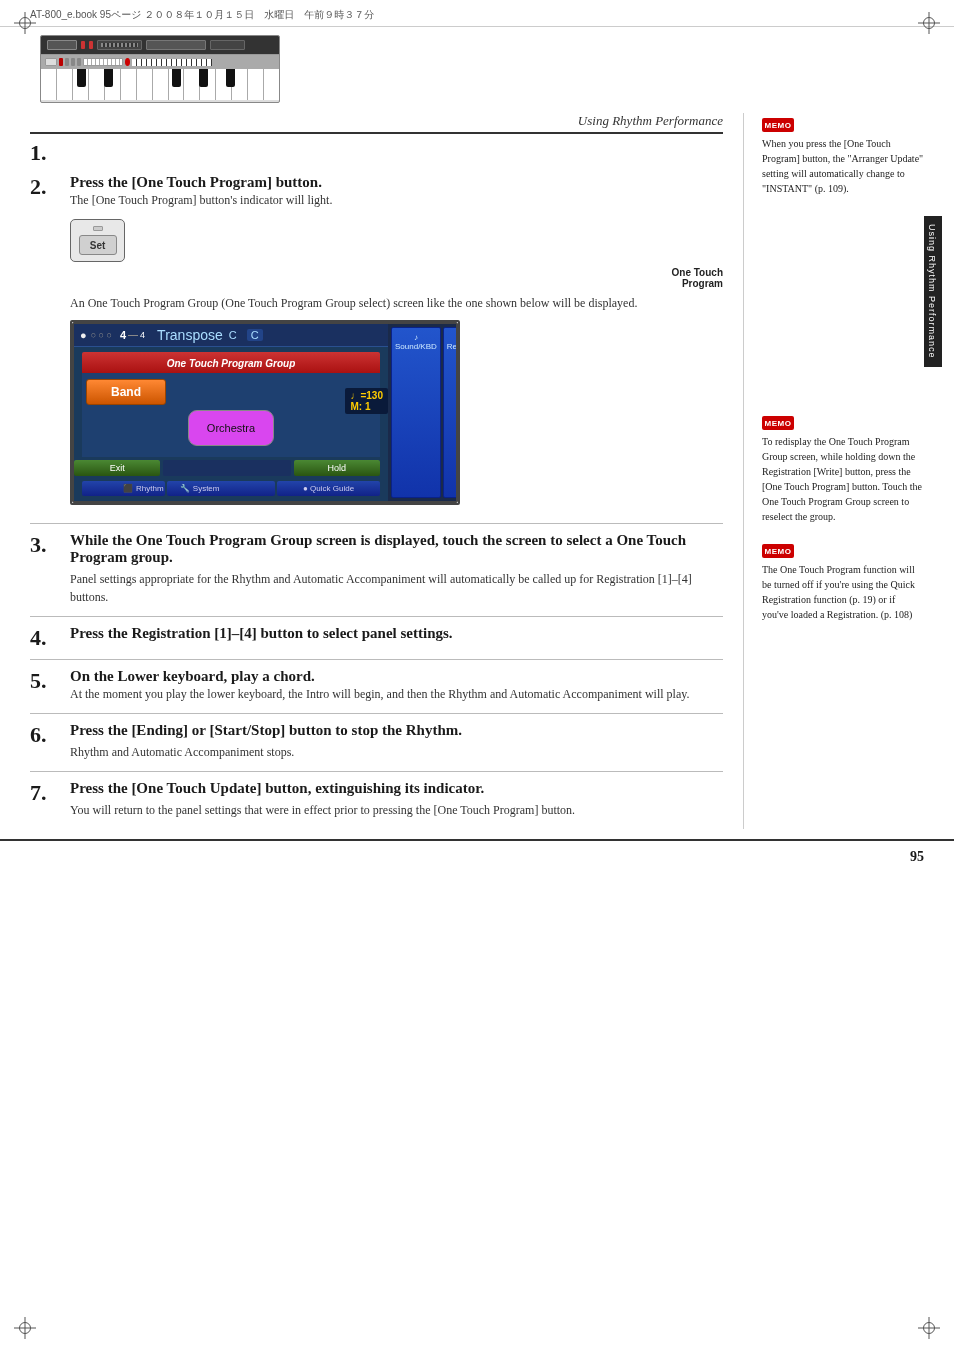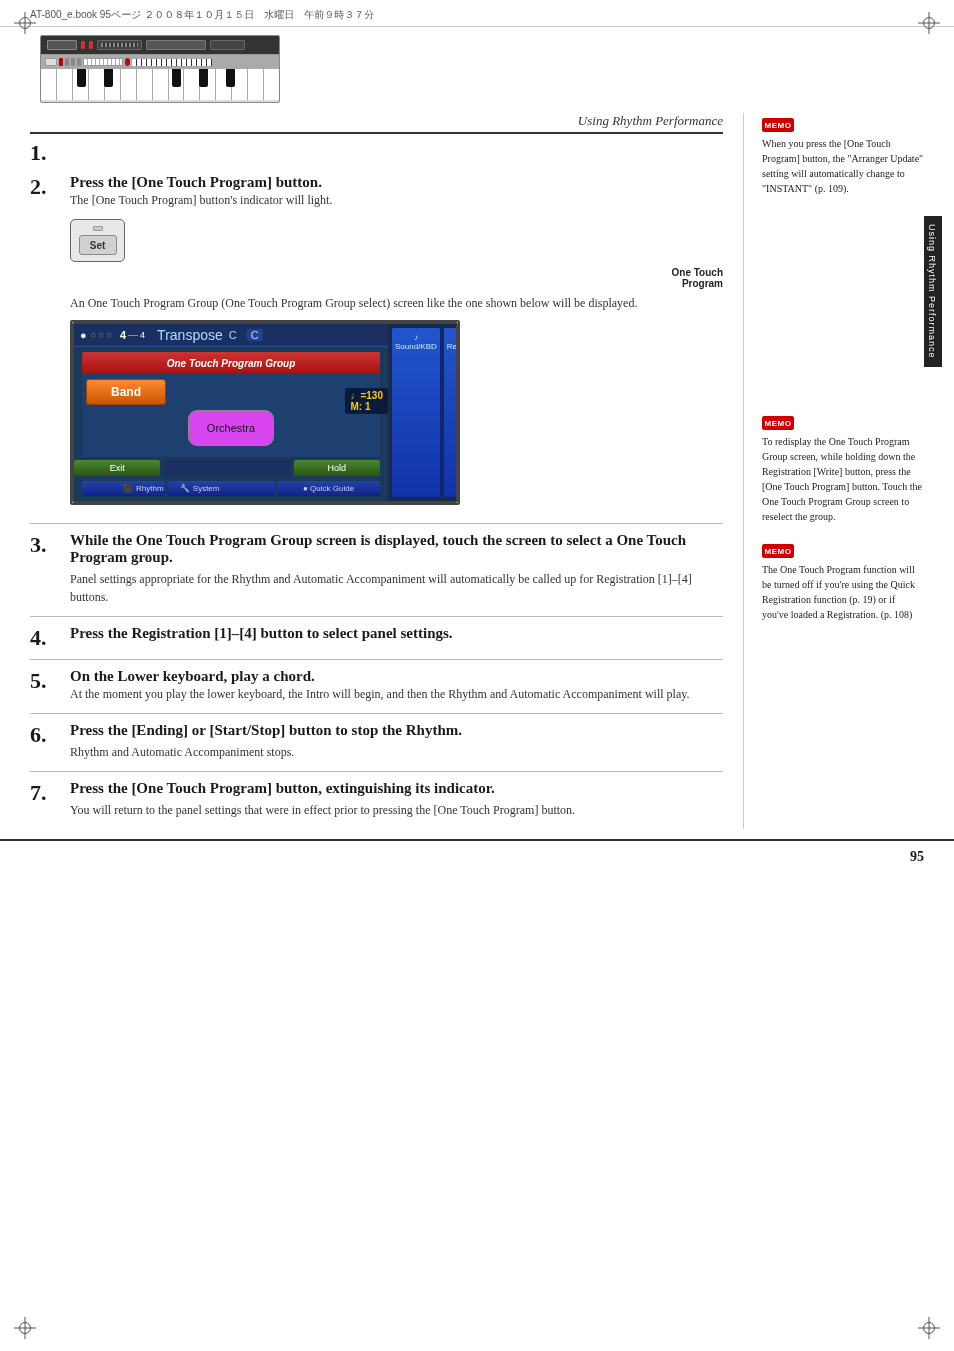--- a/index.html
+++ b/index.html
@@ -438,21 +438,21 @@
           <div class="step-title-main">Press the [Ending] or [Start/Stop] button to stop the Rhythm.</div>
           <div class="step-desc" style="margin-top:4px;">Rhythm and Automatic Accompaniment stops.</div>
         </div>
       </div>
 
       <hr class="divider">
 
       <div class="step">
         <div class="step-num">7.</div>
         <div class="step-content">
-          <div class="step-title-main">Press the [One Touch Program] button, extinguishing its indicator.</div>
+          <div class="step-title-main">Press the [One Touch Update] button, extinguishing its indicator.</div>
           <div class="step-desc" style="margin-top:4px;">You will return to the panel settings that were in effect prior to pressing the [One Touch Program] button.</div>
         </div>
       </div>
 
     </div>
 
     <div class="sidebar">
 
       <div class="memo-box">
         <div class="memo-title">

